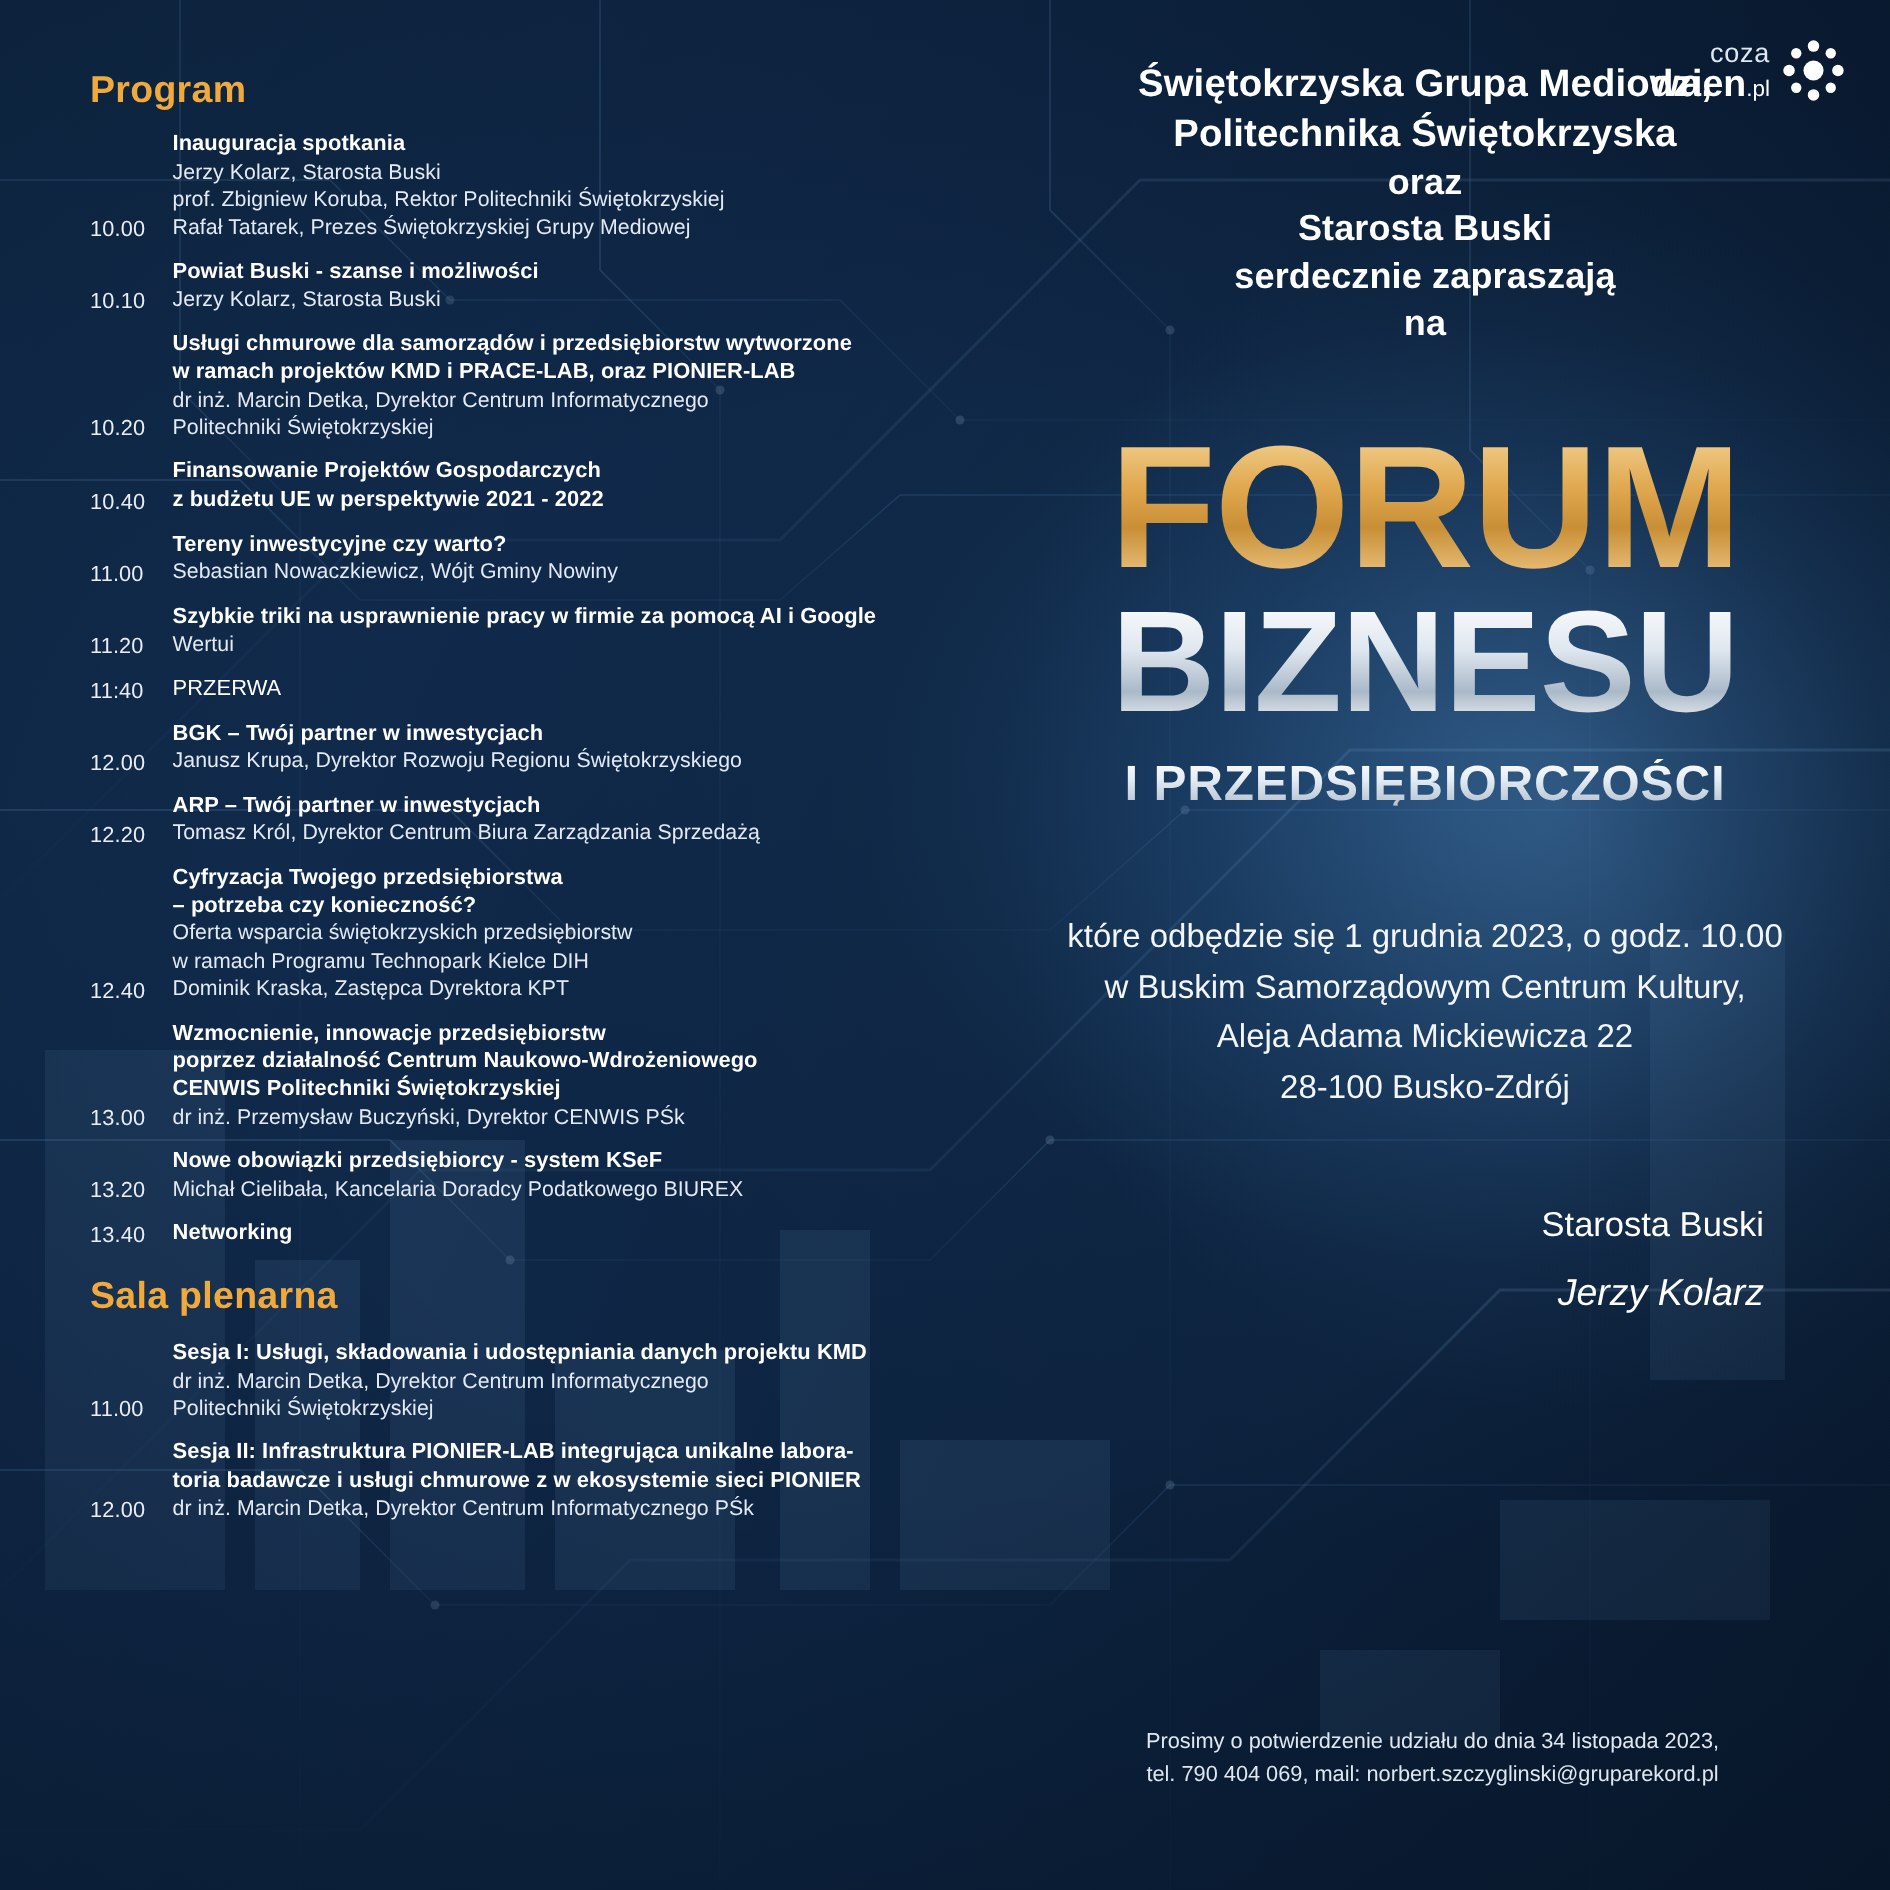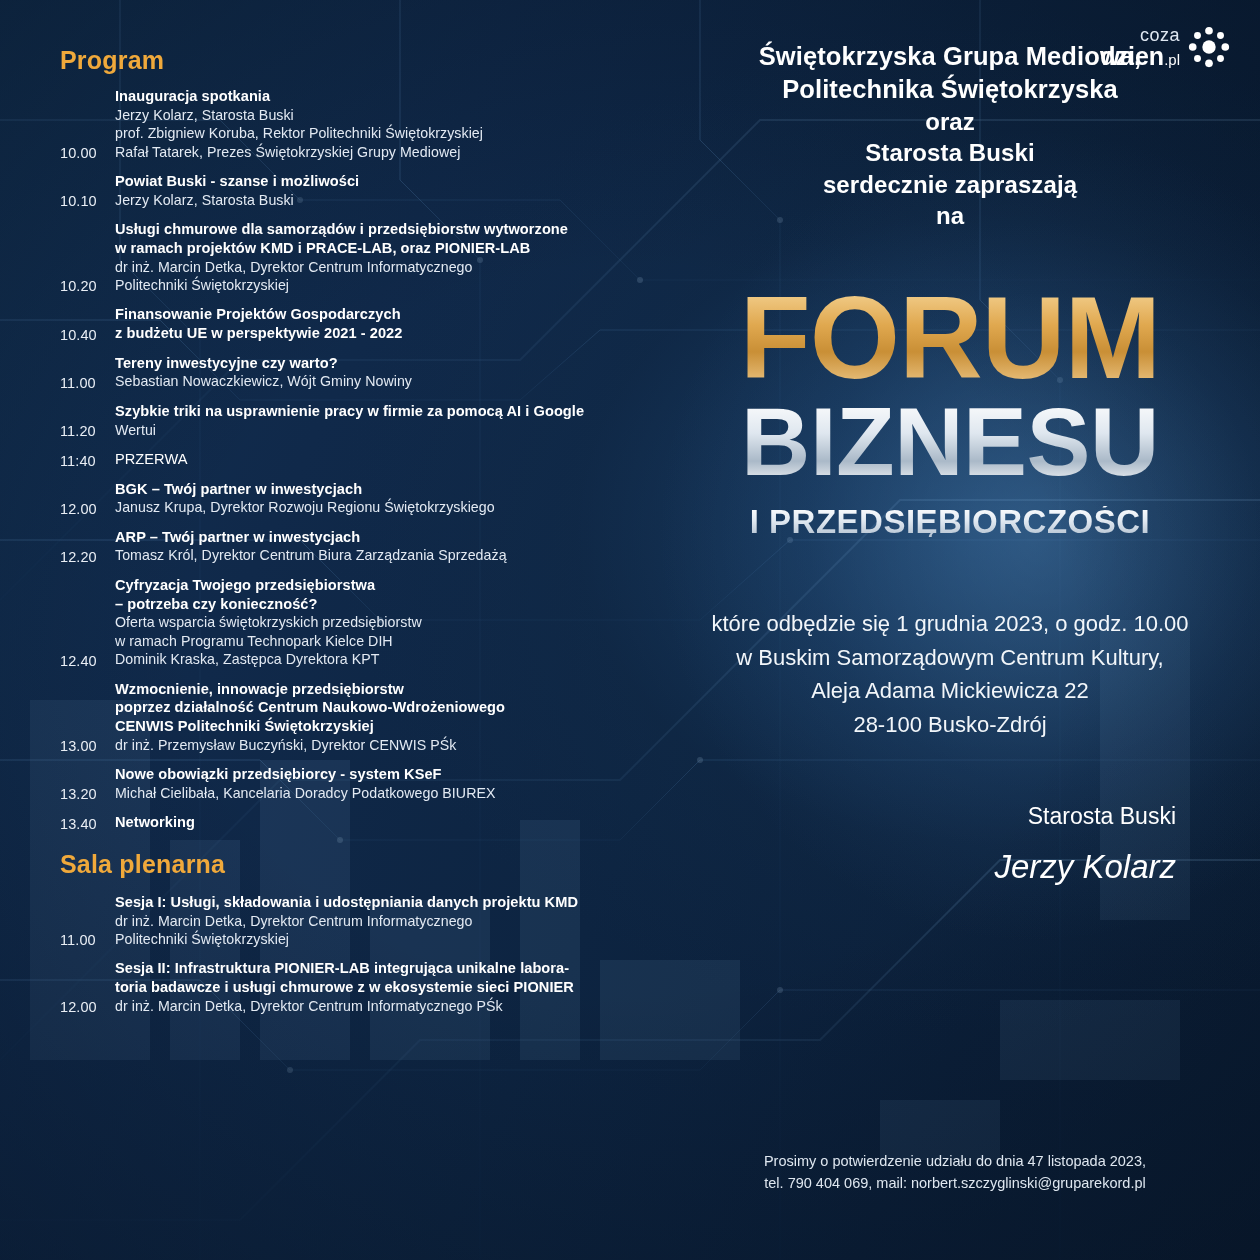--- a/index.html
+++ b/index.html
@@ -224,21 +224,21 @@
     margin-top: 62px;
     text-align: right;
     padding-right: 44px;
   }
   .sig-role {
     font-size: 23px;
     color: #ffffff;
     font-weight: 400;
   }
   .sig-name {
-    font-size: 33px;
+    font-size: 25px;
     color: #ffffff;
     font-style: italic;
     font-weight: 400;
     margin-top: 18px;
   }
 
   #footer-note {
     position: absolute;
     left: 690px;
     top: 1150px;
@@ -486,17 +486,17 @@
         <div>28-100 Busko-Zdrój</div>
       </div>
 
     <div id="signature">
       <div class="sig-role">Starosta Buski</div>
       <div class="sig-name">Jerzy Kolarz</div>
     </div>
   </div>
 
   <div id="footer-note">
-      <div>Prosimy o potwierdzenie udziału do dnia 47 listopada 2023,</div>
+      <div>Prosimy o potwierdzenie udziału do dnia 34 listopada 2023,</div>
       <div>tel. 790 404 069, mail: norbert.szczyglinski@gruparekord.pl</div>
     </div>
 
 </div>
 
 </body></html>

